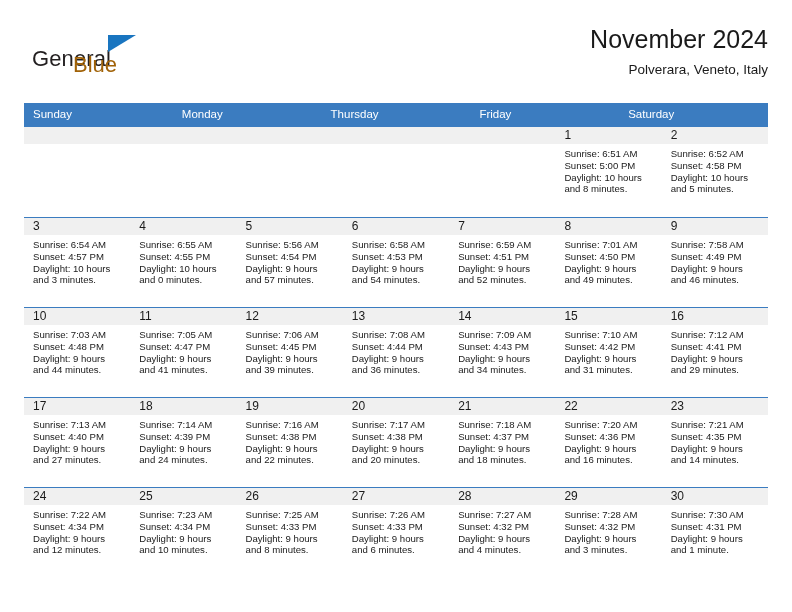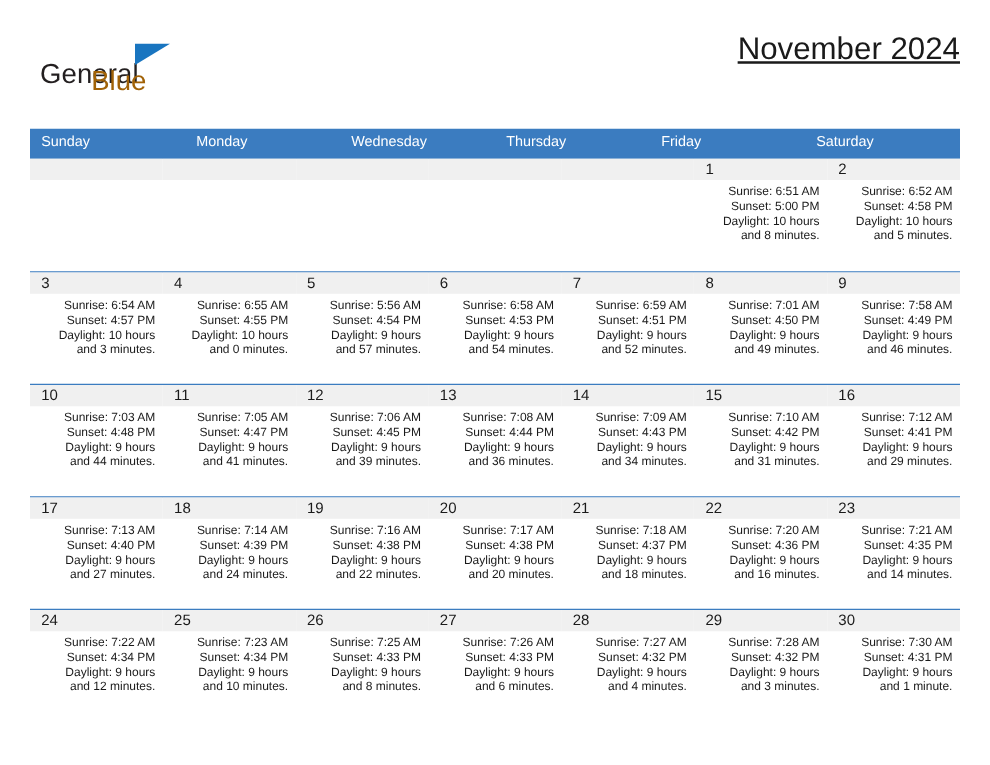--- a/index.html
+++ b/index.html
@@ -69,21 +69,20 @@
     top: 0;
     text-align: right;
   }
   .cal-title {
     font-size: 25px;
     color: #1a1a1a;
     line-height: 30px;
     white-space: nowrap;
     font-weight: normal;
     margin: 0;
-    text-decoration: underline;
   }
   .cal-sub {
     font-size: 13.5px;
     color: #1a1a1a;
     line-height: 20px;
     margin-top: 6px;
     white-space: nowrap;
   }
 
   
@@ -132,50 +131,49 @@
     box-sizing: border-box;
   }
   .cell.empty .daynum {
     background: #f0f0f0;
   }
   .cell .info {
     padding: 4px 6px 0 9px;
     font-size: 9.6px;
     line-height: 11.8px;
     color: #1a1a1a;
-    text-align: right;
   }
   .cell .info div {
     white-space: nowrap;
   }
 </style>
 </head>
 <body>
 
 <div class="page">
 
   <div class="top">
 
     <div class="logo">
       <span class="logo-general">General</span>
       <span class="logo-tri"></span>
       <span class="logo-blue">Blue</span>
     </div>
 
     <div class="title-block">
       <div class="cal-title">November 2024</div>
+      <div class="cal-sub">Polverara, Veneto, Italy</div>
     </div>
 
   </div>
 
   <div class="calendar">
     <div class="dow-row" id="dow-row">
         <div class="dow">Sunday</div>
         <div class="dow">Monday</div>
-        <div class="dow">Wednesday</div>
         <div class="dow">Thursday</div>
         <div class="dow">Friday</div>
         <div class="dow">Saturday</div>
       </div>
     <div id="weeks-container">
         <div class="week">
           <div class="cell empty">
             <div class="daynum"></div>
           </div>
           <div class="cell empty">

